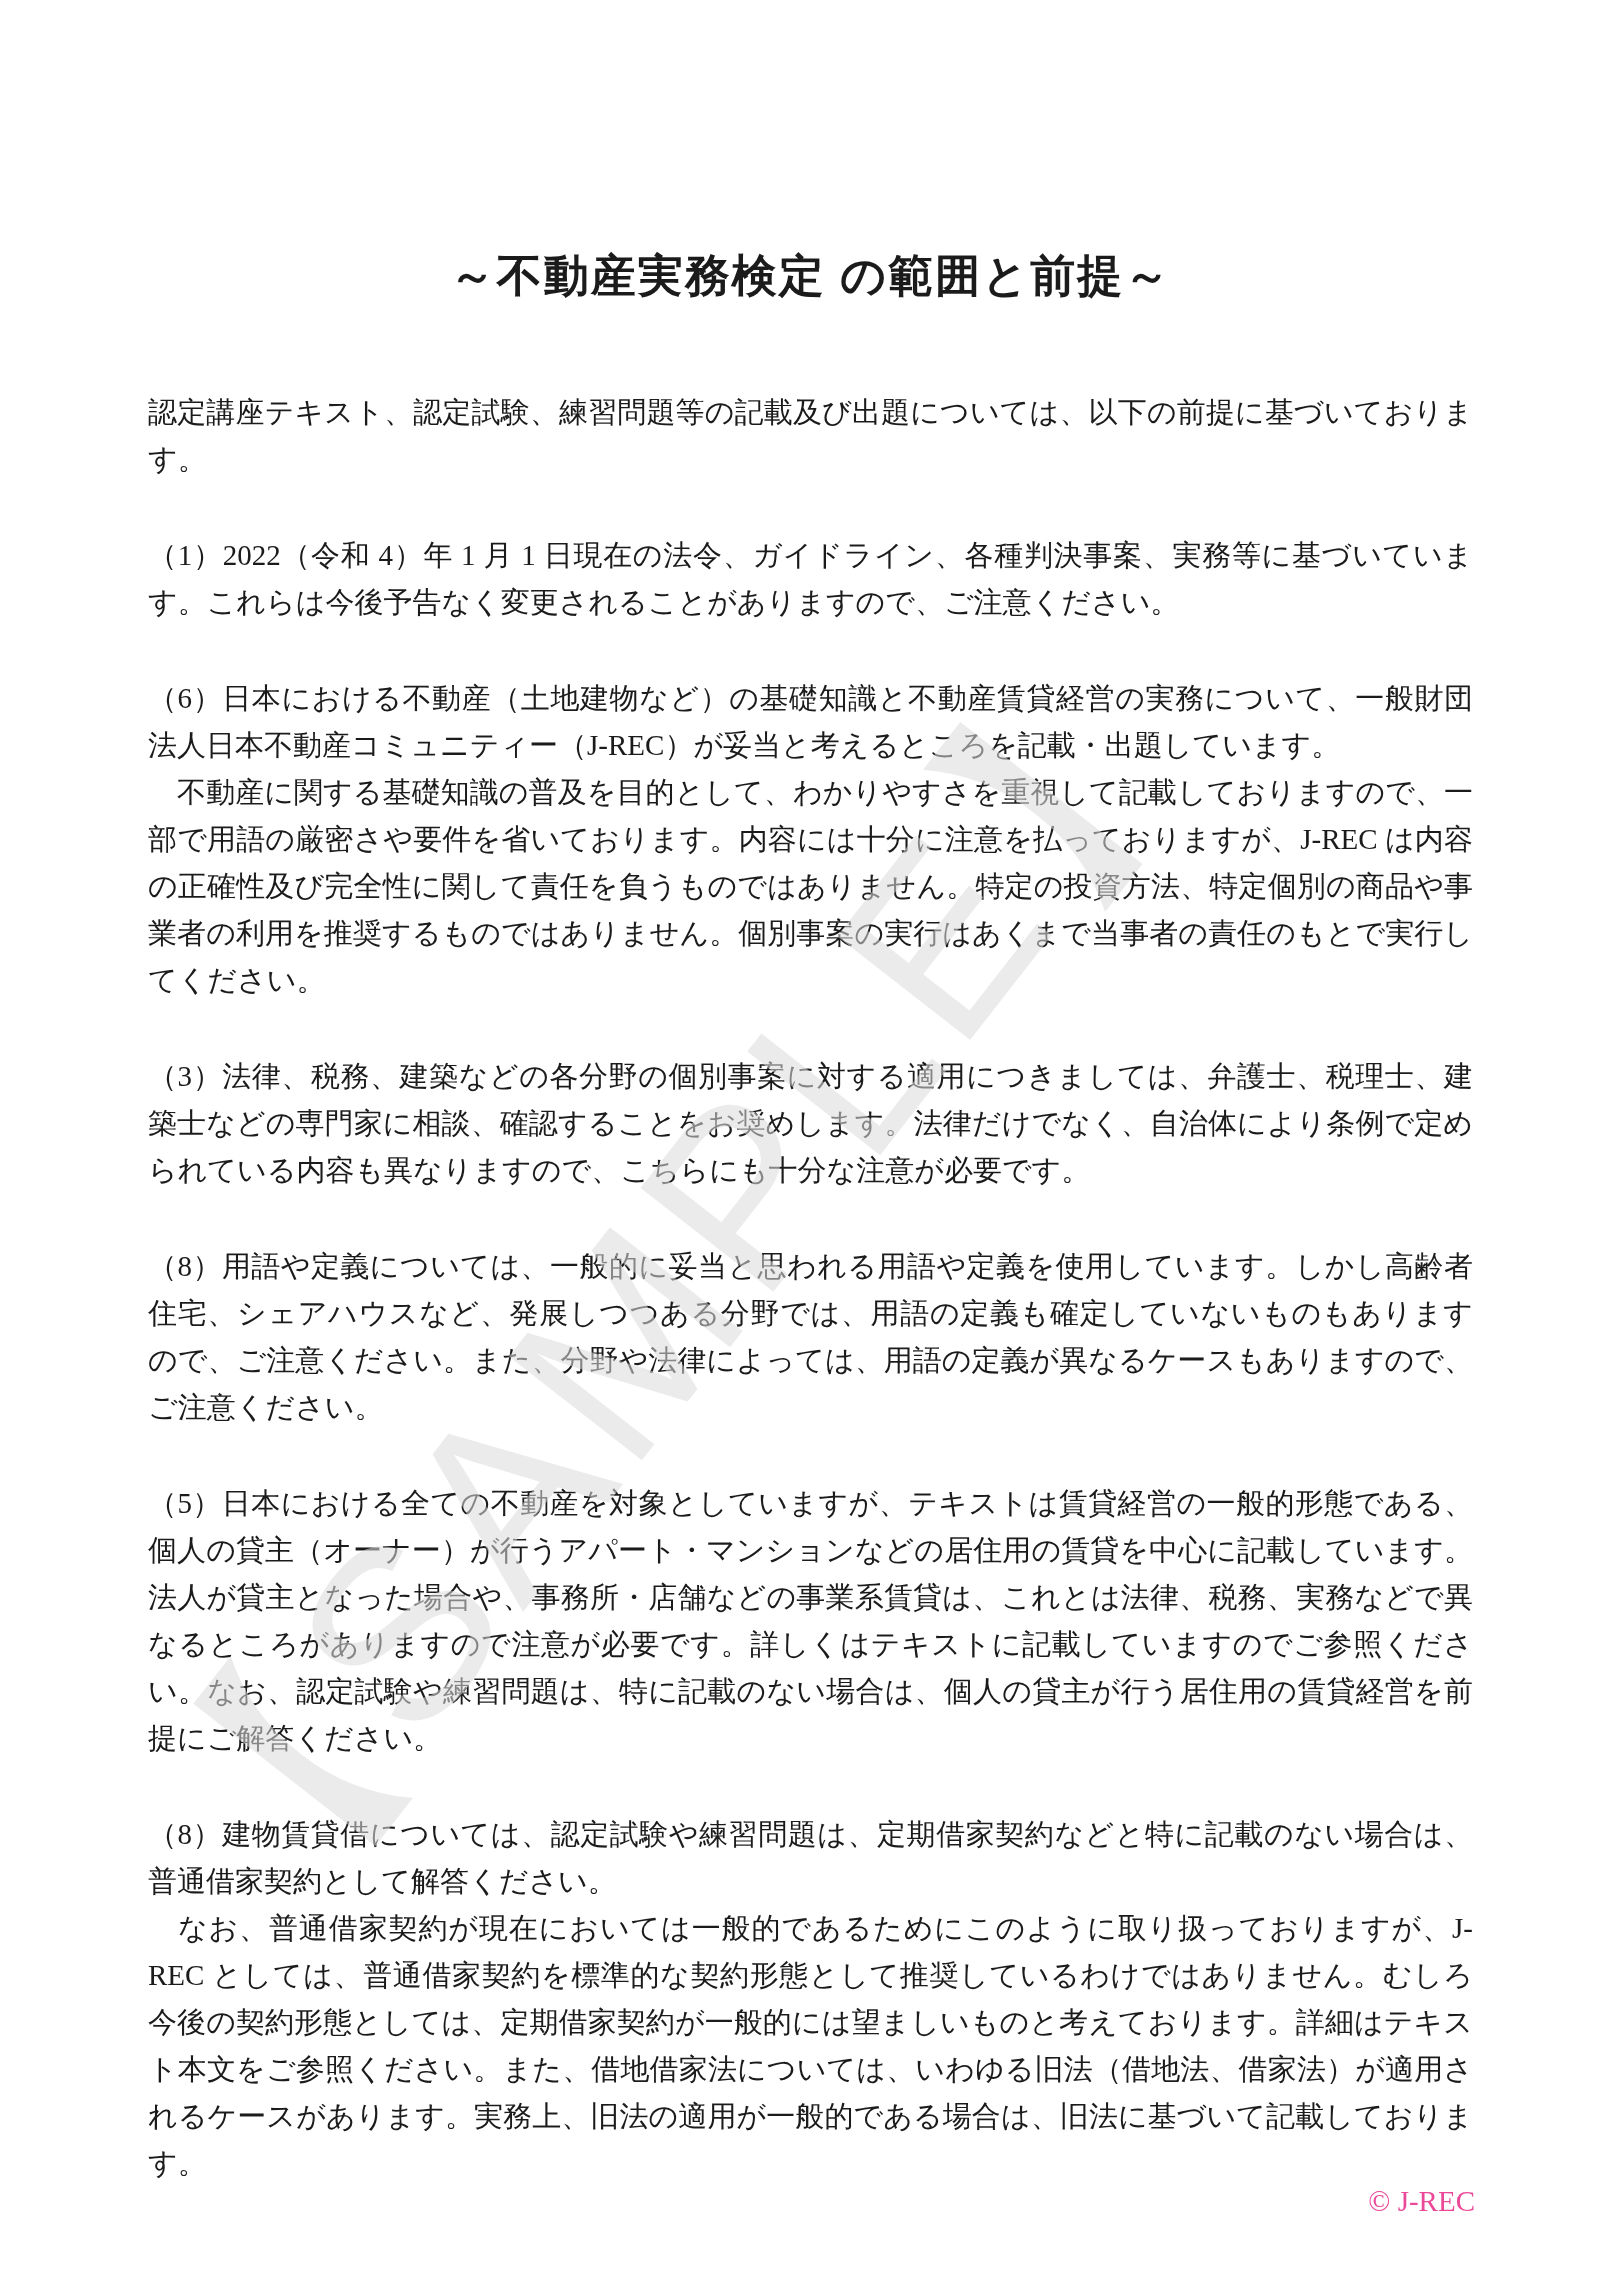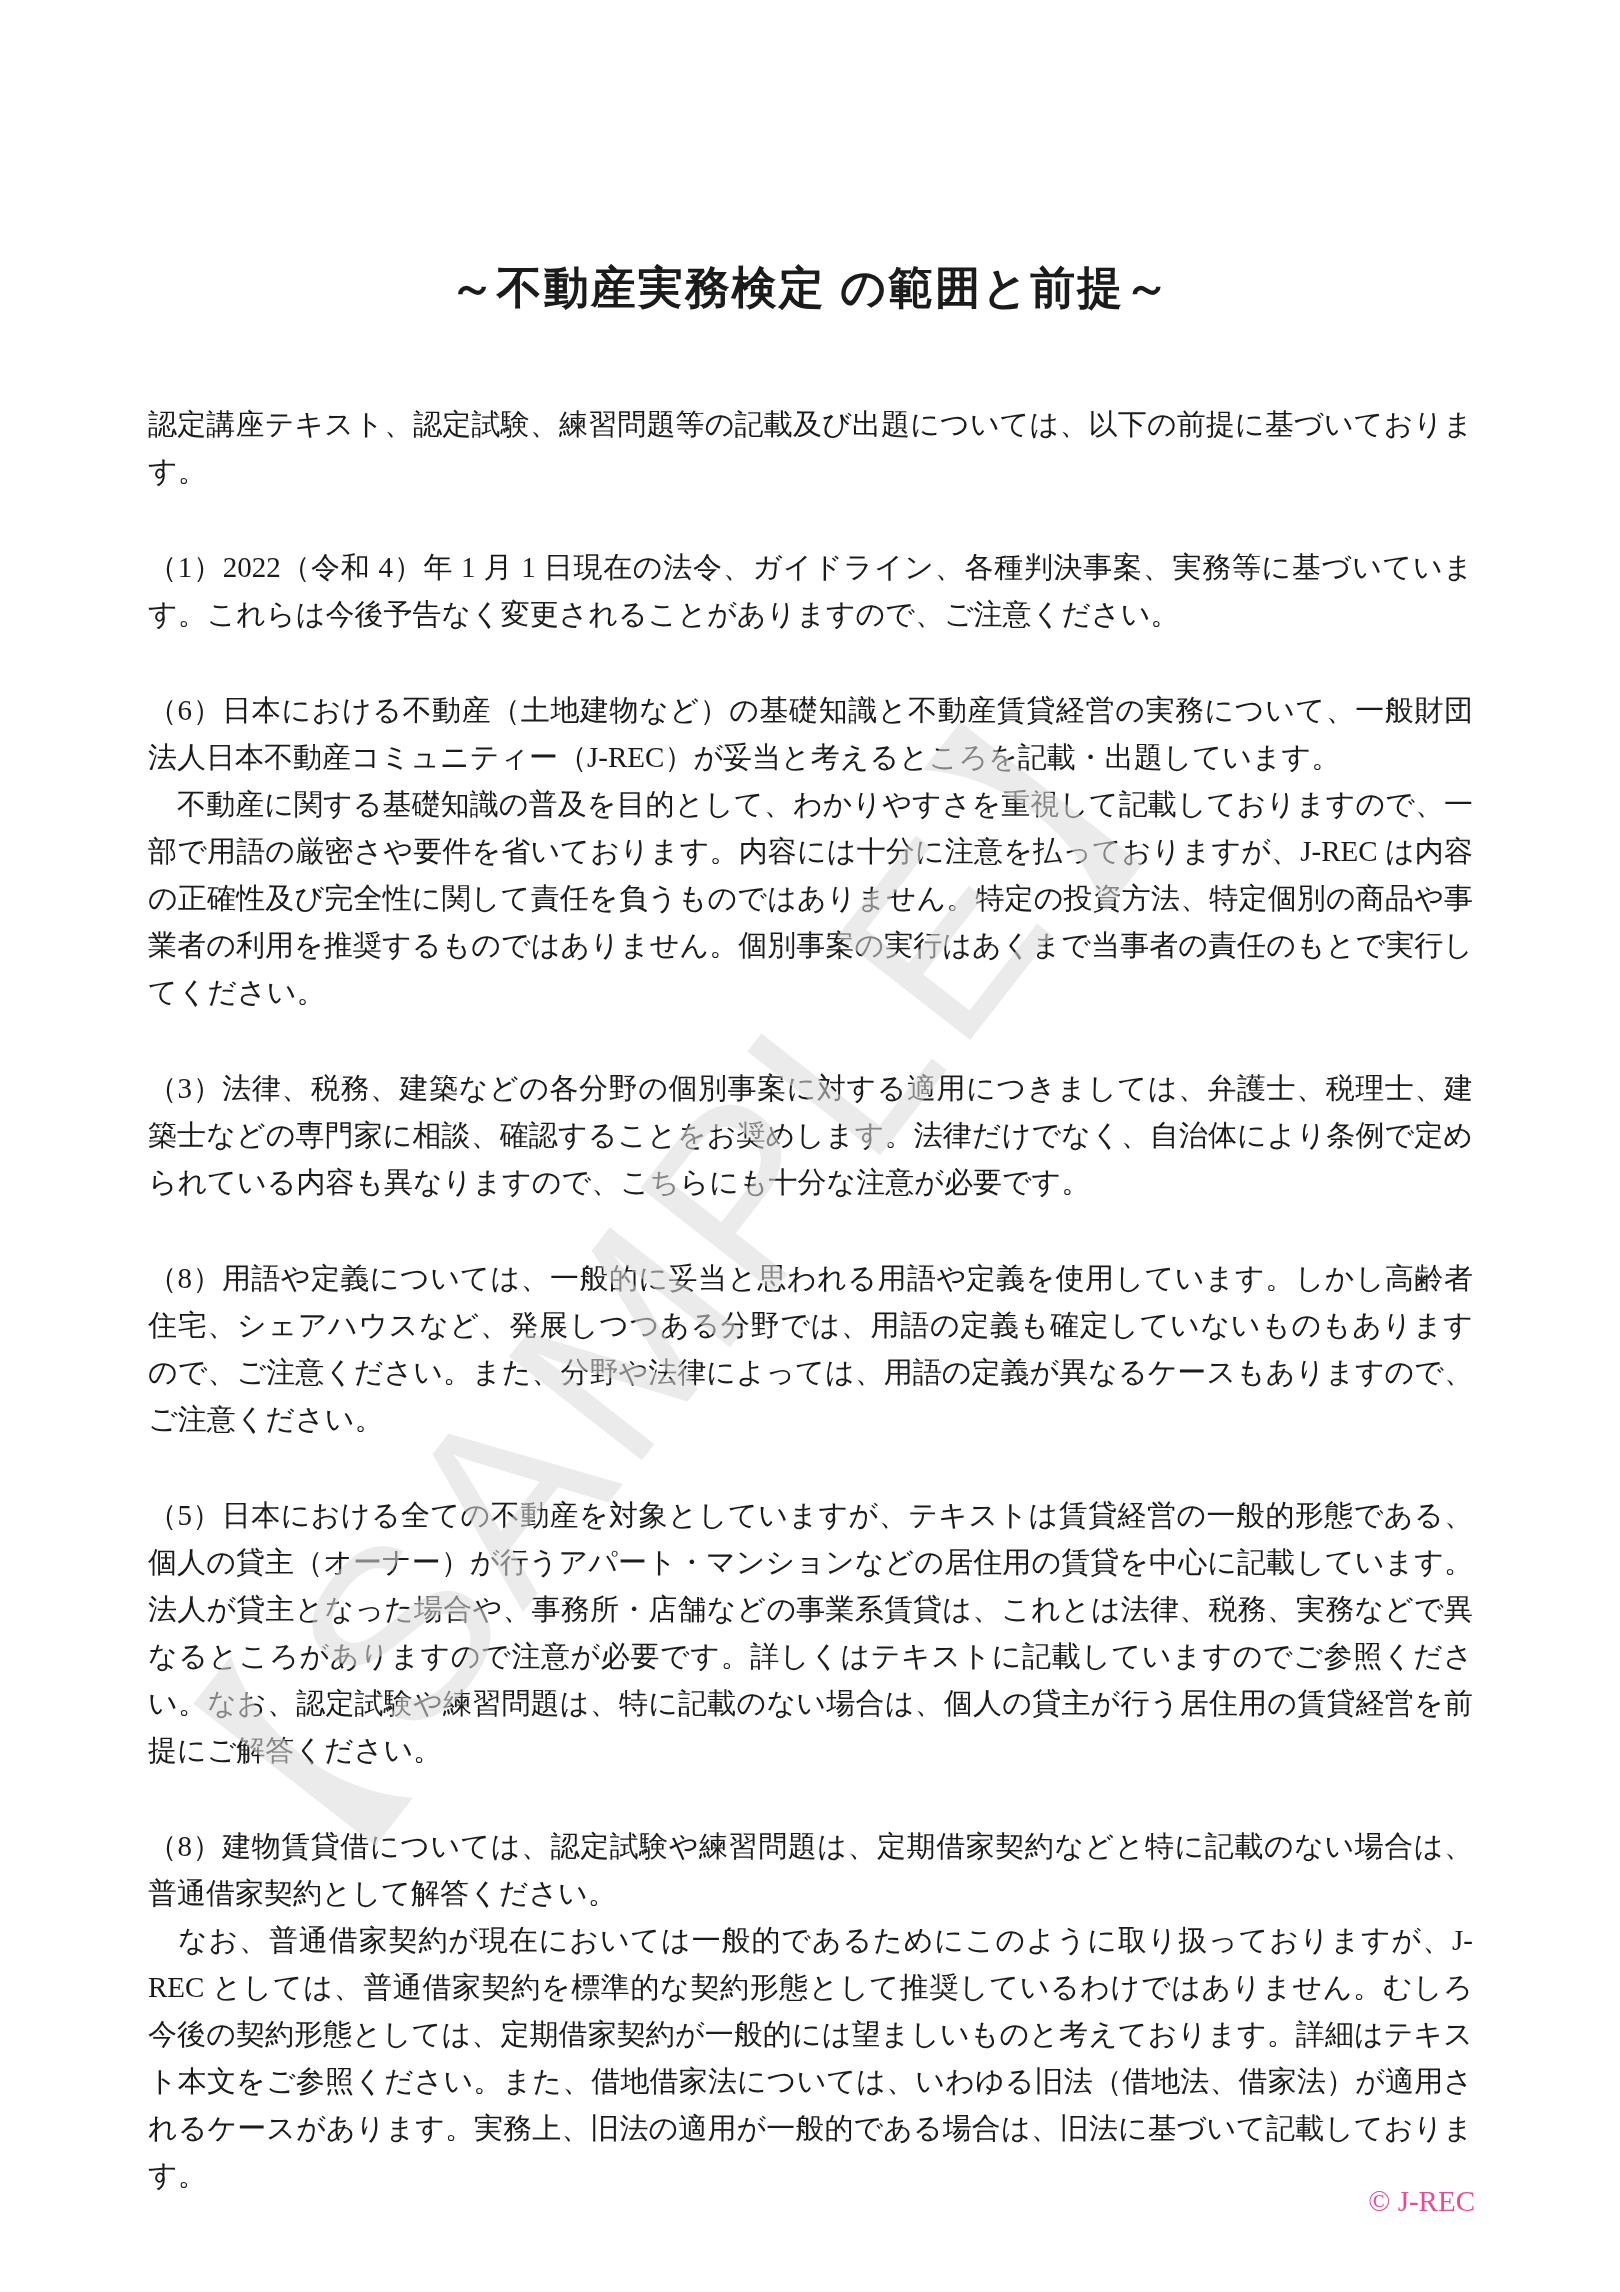--- a/index.html
+++ b/index.html
@@ -18,21 +18,21 @@
     color: #1b1b1b;
   }
   .content {
     position: absolute;
     left: 148px;
     top: 245px;
     width: 1325px;
     z-index: 1;
   }
   .doc-title {
-    margin: 12px;
+    margin: 0;
     font-family: "Liberation Sans", "DejaVu Sans", sans-serif;
     font-weight: 700;
     font-size: 45px;
     line-height: 61px;
     letter-spacing: 2px;
     text-align: center;
     color: #1b1b1b;
   }
   .para {
     margin: 0;

